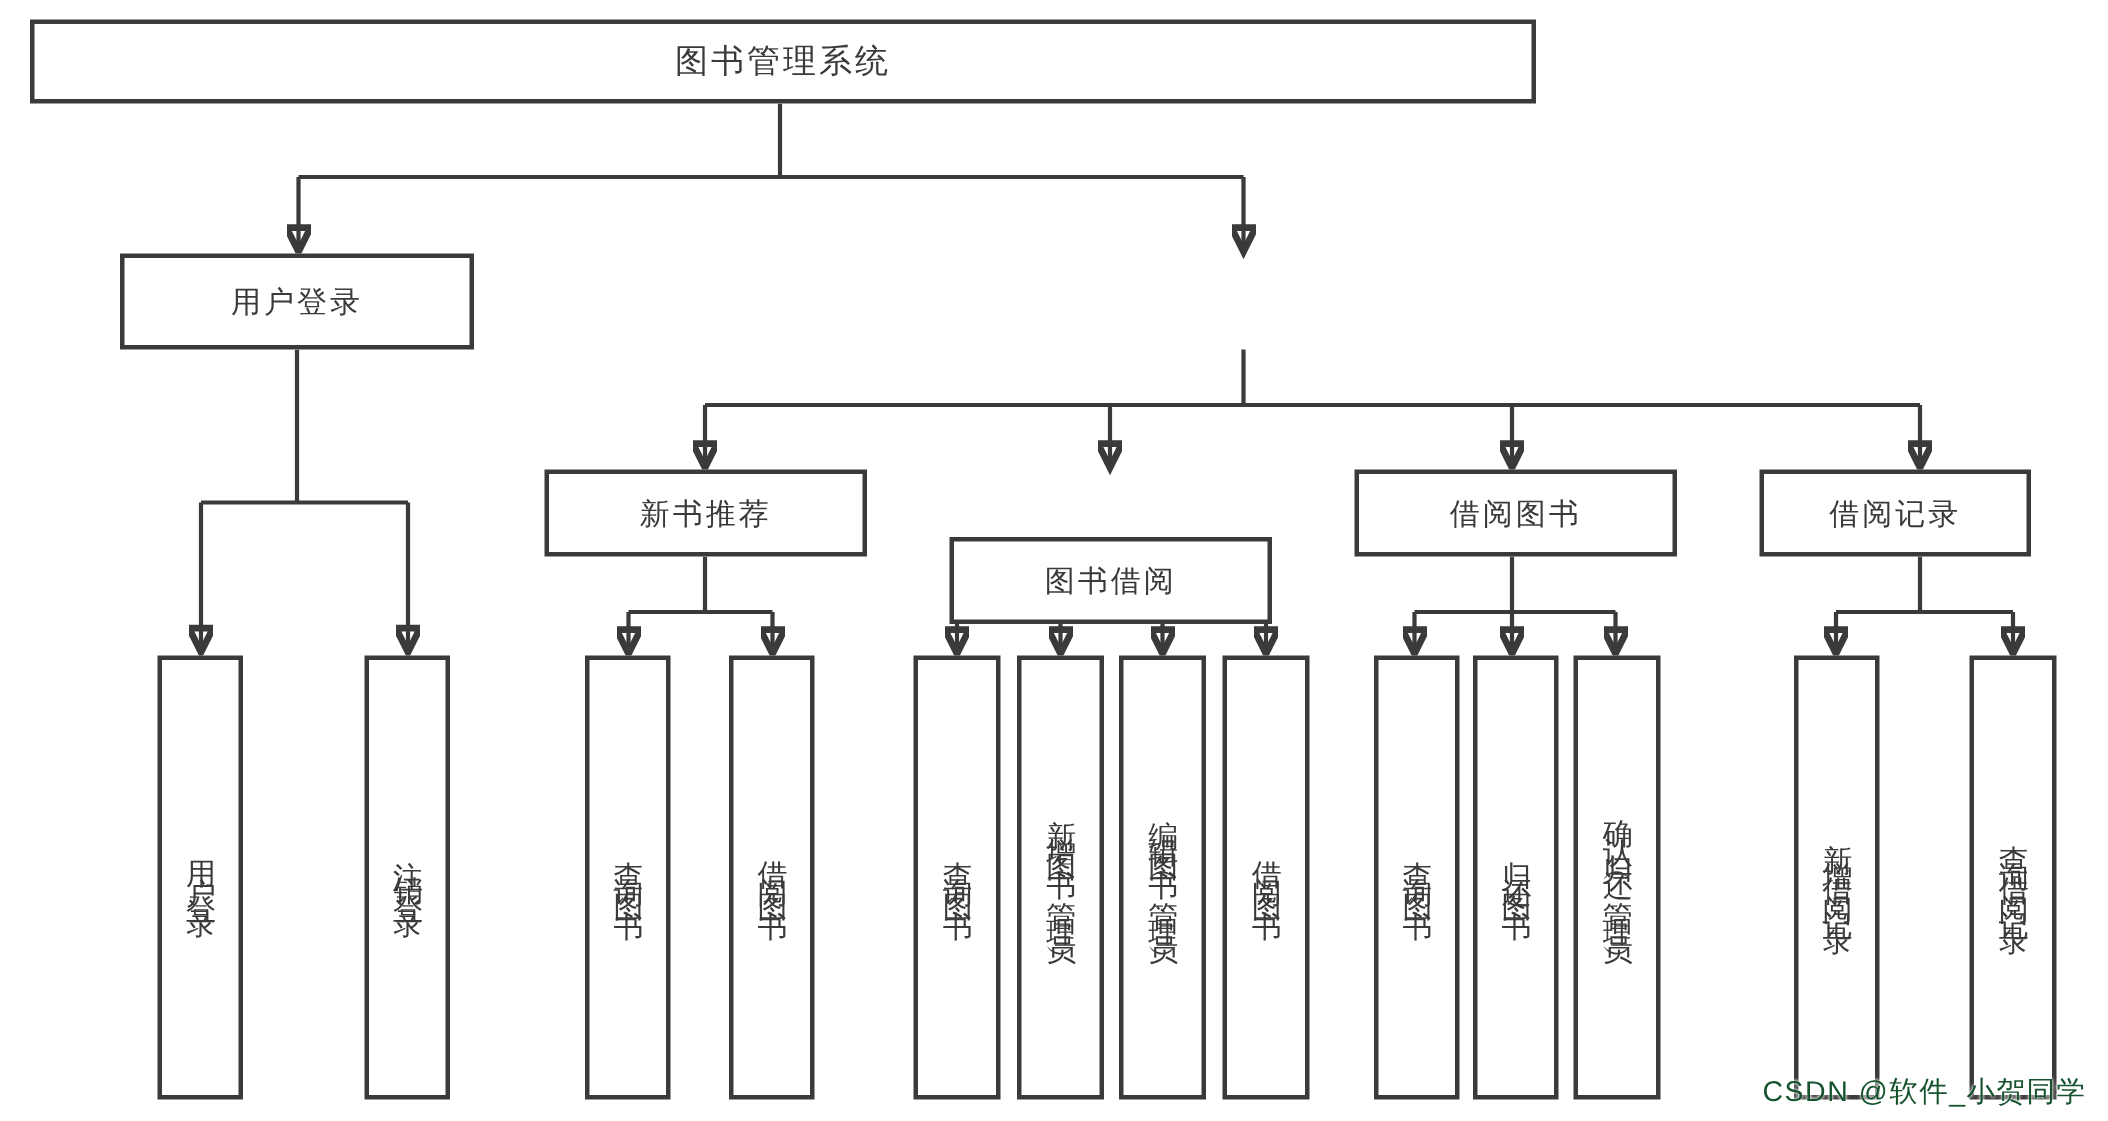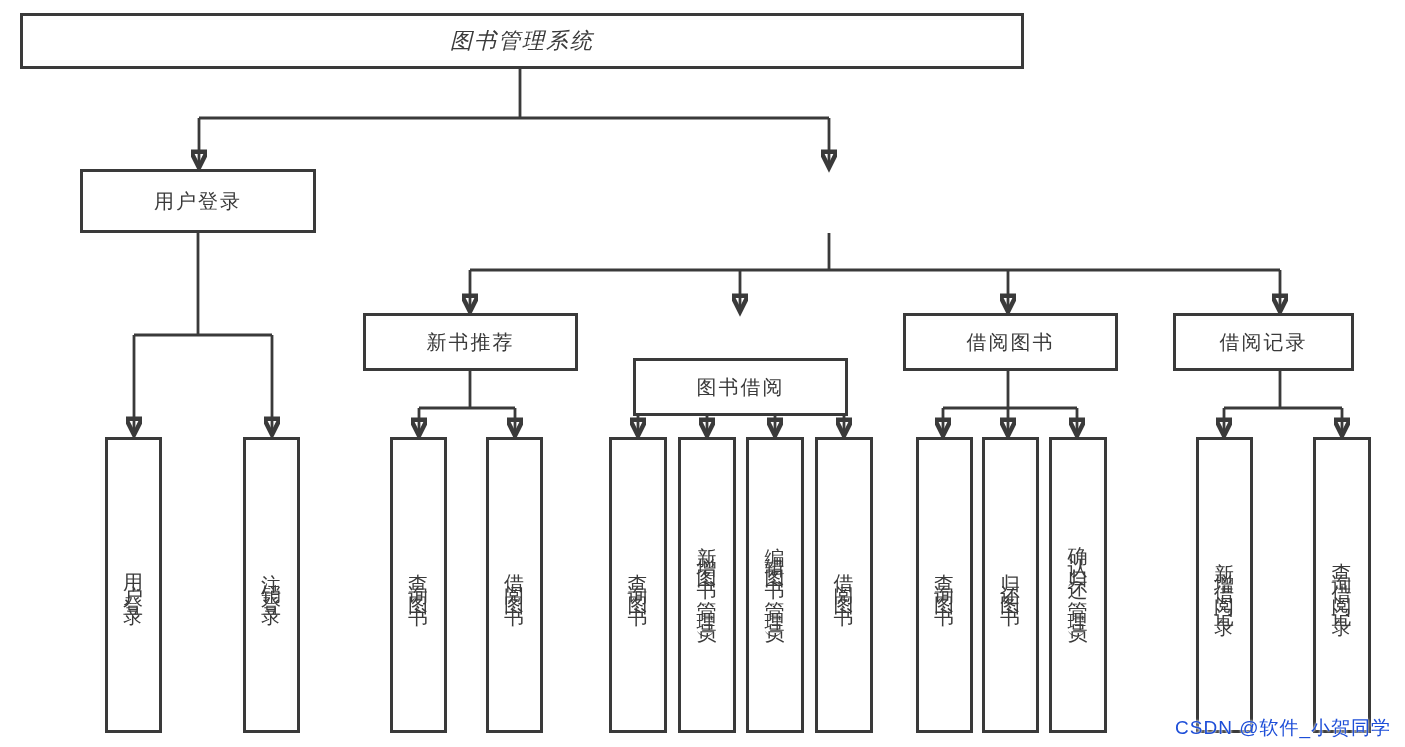--- a/index.html
+++ b/index.html
@@ -39,21 +39,21 @@
     font-size:20px;
     line-height:1;
     letter-spacing:11px;
     color:#3a3a3a;
     white-space:nowrap;
   }
   .watermark{
     position:absolute;
     right:14px;top:715px;
     font-size:19px;
-    color:#1d4ed8;
+    color:#14532d;
     letter-spacing:1px;
     z-index:5;
     text-shadow:0 0 2px #ffffff,0 0 3px #ffffff;
     white-space:nowrap;
   }
   svg path{stroke:#3a3a3a;stroke-width:2.8;fill:none;}
 </style>
 </head>
 <body>
 
@@ -100,21 +100,21 @@
     <path d="M943,408 V435" marker-end="url(#arw)"></path>
     <path d="M1008,408 V435" marker-end="url(#arw)"></path>
     <path d="M1077,408 V435" marker-end="url(#arw)"></path>
 
     <path d="M1280,371 V408"></path>
     <path d="M1224,408 H1342"></path>
     <path d="M1224,408 V435" marker-end="url(#arw)"></path>
     <path d="M1342,408 V435" marker-end="url(#arw)"></path>
   </svg>
 
-  <div class="node root" style="left:20px;top:13px;width:1004px;height:56px;font-style:italic;">
+  <div class="node root" style="left:20px;top:13px;width:1004px;height:56px;">
     <span class="h-label">图书管理系统</span>
   </div>
 
   <div class="node" style="left:80px;top:169px;width:236px;height:64px;">
     <span class="h-label">用户登录</span>
   </div>
 
   <div class="node" style="left:363px;top:313px;width:215px;height:58px;">
     <span class="h-label">新书推荐</span>
   </div>

